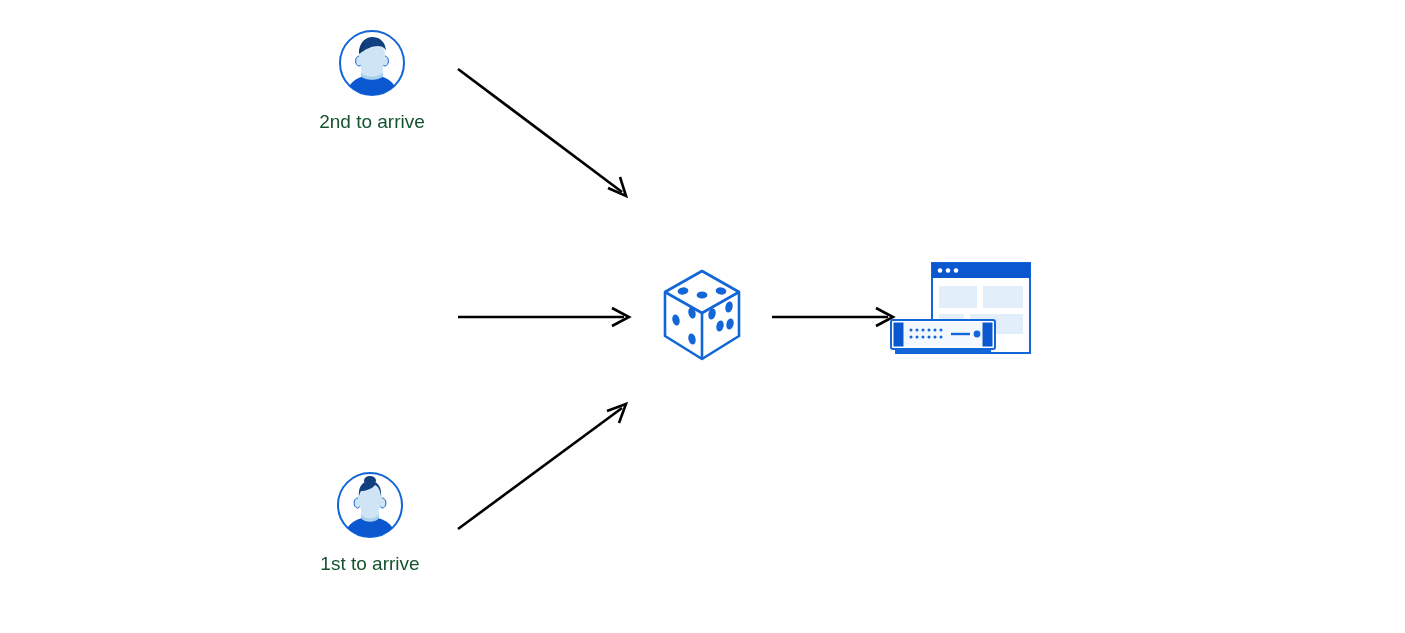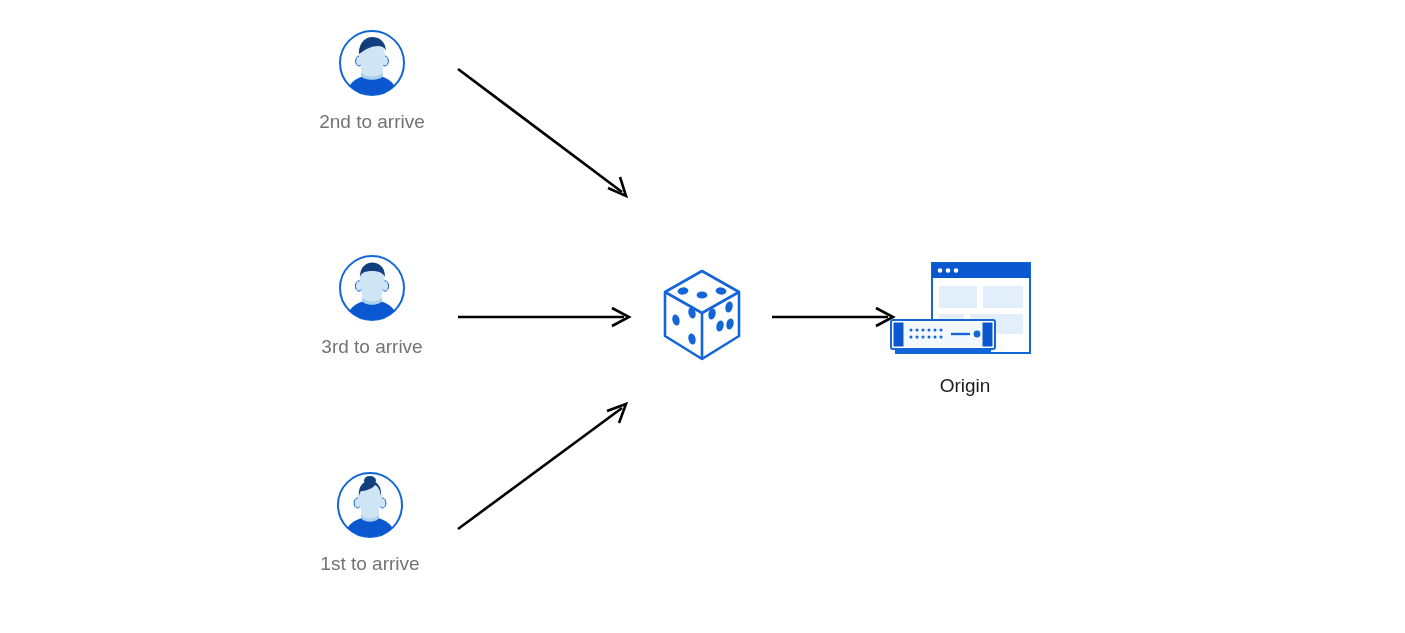--- a/index.html
+++ b/index.html
@@ -27,21 +27,21 @@
   }
   .avatar {
     width: 70px;
     height: 70px;
     margin: 0 auto;
     display: block;
   }
   .node-label {
     font-size: 19px;
     line-height: 24px;
-    color: #737373;
+    color: #14532d;
     margin-top: 12px;
     white-space: nowrap;
     text-align: center;
     font-family: "Liberation Sans", sans-serif;
   }
   .origin-node {
     width: 180px;
     text-align: center;
   }
   .origin-label {
@@ -109,40 +109,20 @@
         <ellipse cx="22" cy="33" rx="3.4" ry="5" fill="#cfe4f5" stroke="#1266d8" stroke-width="1"></ellipse>
         <ellipse cx="48" cy="33" rx="3.4" ry="5" fill="#cfe4f5" stroke="#1266d8" stroke-width="1"></ellipse>
         <ellipse cx="35" cy="28" rx="13" ry="16" fill="#cfe4f5"></ellipse>
         <path d="M 22 25 C 22 13 30 9 35 9 C 42 9 49 13 49 24 C 49 21 46 18 41 18 C 35 18 29 21 25 24 C 23 25 22 26 22 25 Z" fill="#123f7e"></path>
         <path d="M 22 25 C 23 18 27 15 30 15 C 26 18 24 21 23 26 Z" fill="#0e3468"></path>
       </g>
     </svg>
     <div class="node-label">2nd to arrive</div>
   </div>
 
-  <div class="node avatar-node" style="left:302px; top:253px;">
-    <svg class="avatar" viewBox="0 0 70 70" xmlns="http://www.w3.org/2000/svg">
-      <defs>
-        <clipPath id="clipB">
-            <circle cx="35" cy="35" r="32"></circle>
-          </clipPath>
-      </defs>
-      <circle cx="35" cy="35" r="32" fill="#ffffff" stroke="#1266d8" stroke-width="2"></circle>
-      <g clip-path="url(#clipB)">
-        <path d="M 8 70 C 10 54 22 47 35 47 C 48 47 60 54 62 70 Z" fill="#0b57d0"></path>
-        <path d="M 25 41 C 25 48 29 50 35 50 C 41 50 45 48 45 41 L 45 34 L 25 34 Z" fill="#cfe4f5"></path>
-        <path d="M 25 44 C 28 50 42 50 45 44 L 45 48 C 42 53 28 53 25 48 Z" fill="#a8cfec"></path>
-        <ellipse cx="22" cy="33" rx="3.6" ry="5.2" fill="#cfe4f5" stroke="#1266d8" stroke-width="1"></ellipse>
-        <ellipse cx="48" cy="33" rx="3.6" ry="5.2" fill="#cfe4f5" stroke="#1266d8" stroke-width="1"></ellipse>
-        <ellipse cx="35" cy="28" rx="12.5" ry="15.5" fill="#cfe4f5"></ellipse>
-        <path d="M 23 24 C 23 13 30 9.5 35 9.5 C 41 9.5 48 13 48 24 C 46 20 42 18 35 18 C 28 18 24 20 23 24 Z" fill="#123f7e"></path>
-      </g>
-    </svg>
-    <div class="node-label">3rd to arrive</div>
-  </div>
 
   <div class="node avatar-node" style="left:300px; top:470px;">
     <svg class="avatar" viewBox="0 0 70 70" xmlns="http://www.w3.org/2000/svg">
       <defs>
         <clipPath id="clipC">
             <circle cx="35" cy="35" r="32"></circle>
           </clipPath>
       </defs>
       <circle cx="35" cy="35" r="32" fill="#ffffff" stroke="#1266d8" stroke-width="2"></circle>
       <g clip-path="url(#clipC)">
@@ -216,16 +196,15 @@
             <circle cx="42" cy="82" r="1.5"></circle>
           <circle cx="48" cy="82" r="1.5"></circle>
             <circle cx="54" cy="82" r="1.5"></circle>
           <circle cx="60" cy="82" r="1.5"></circle>
             <circle cx="66" cy="82" r="1.5"></circle>
         </g>
         <line x1="76" y1="79" x2="95" y2="79" stroke="#1266d8" stroke-width="2.4"></line>
         <circle cx="102" cy="79" r="3.4" fill="#1266d8"></circle>
       </g>
     </svg>
-    <div class="origin-label">Origin</div>
   </div>
 
 </div>
 
 </body></html>

